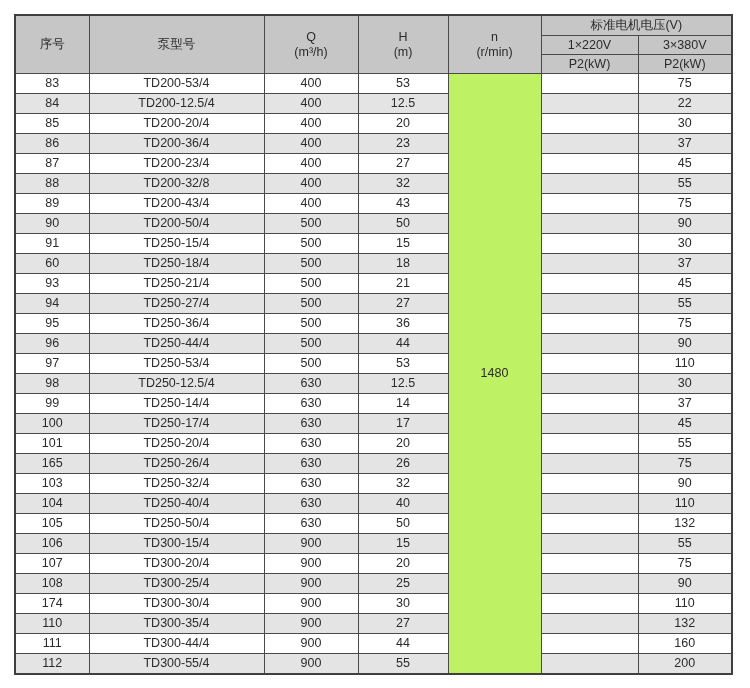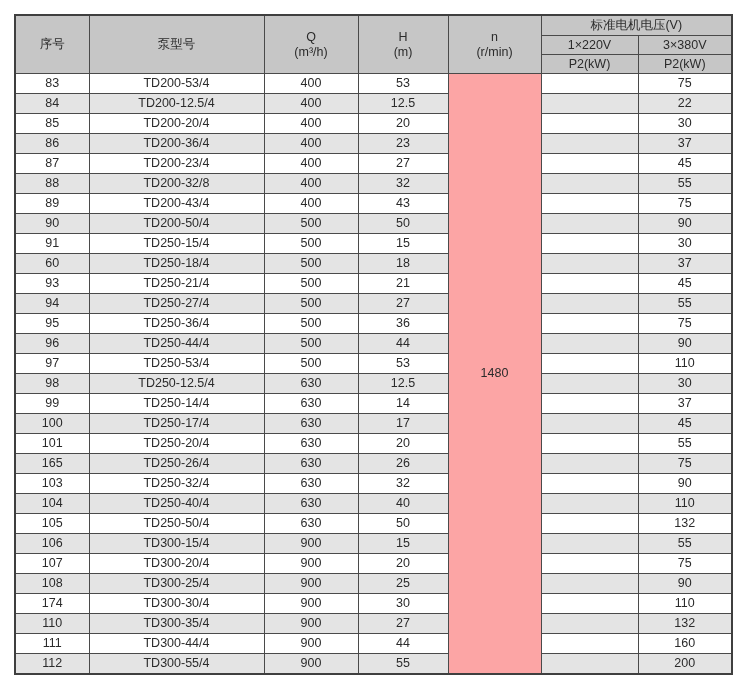--- a/index.html
+++ b/index.html
@@ -37,21 +37,21 @@
     font-weight: normal;
     height: 18px;
   }
   .spec-table thead tr.group-row th { height: 19px; }
   .spec-table tbody td {
     background: #ffffff;
     height: 19px;
   }
   .spec-table tbody tr.stripe td { background: #e4e4e4; }
   .spec-table tbody td.ncell {
-    background: #fca5a5;
+    background: #bef264;
     vertical-align: middle;
   }
   .hdr-two-line div { line-height: 15px; }
 </style>
 </head>
 <body>
 
 <div class="page">
   <table class="spec-table">
     <colgroup>

